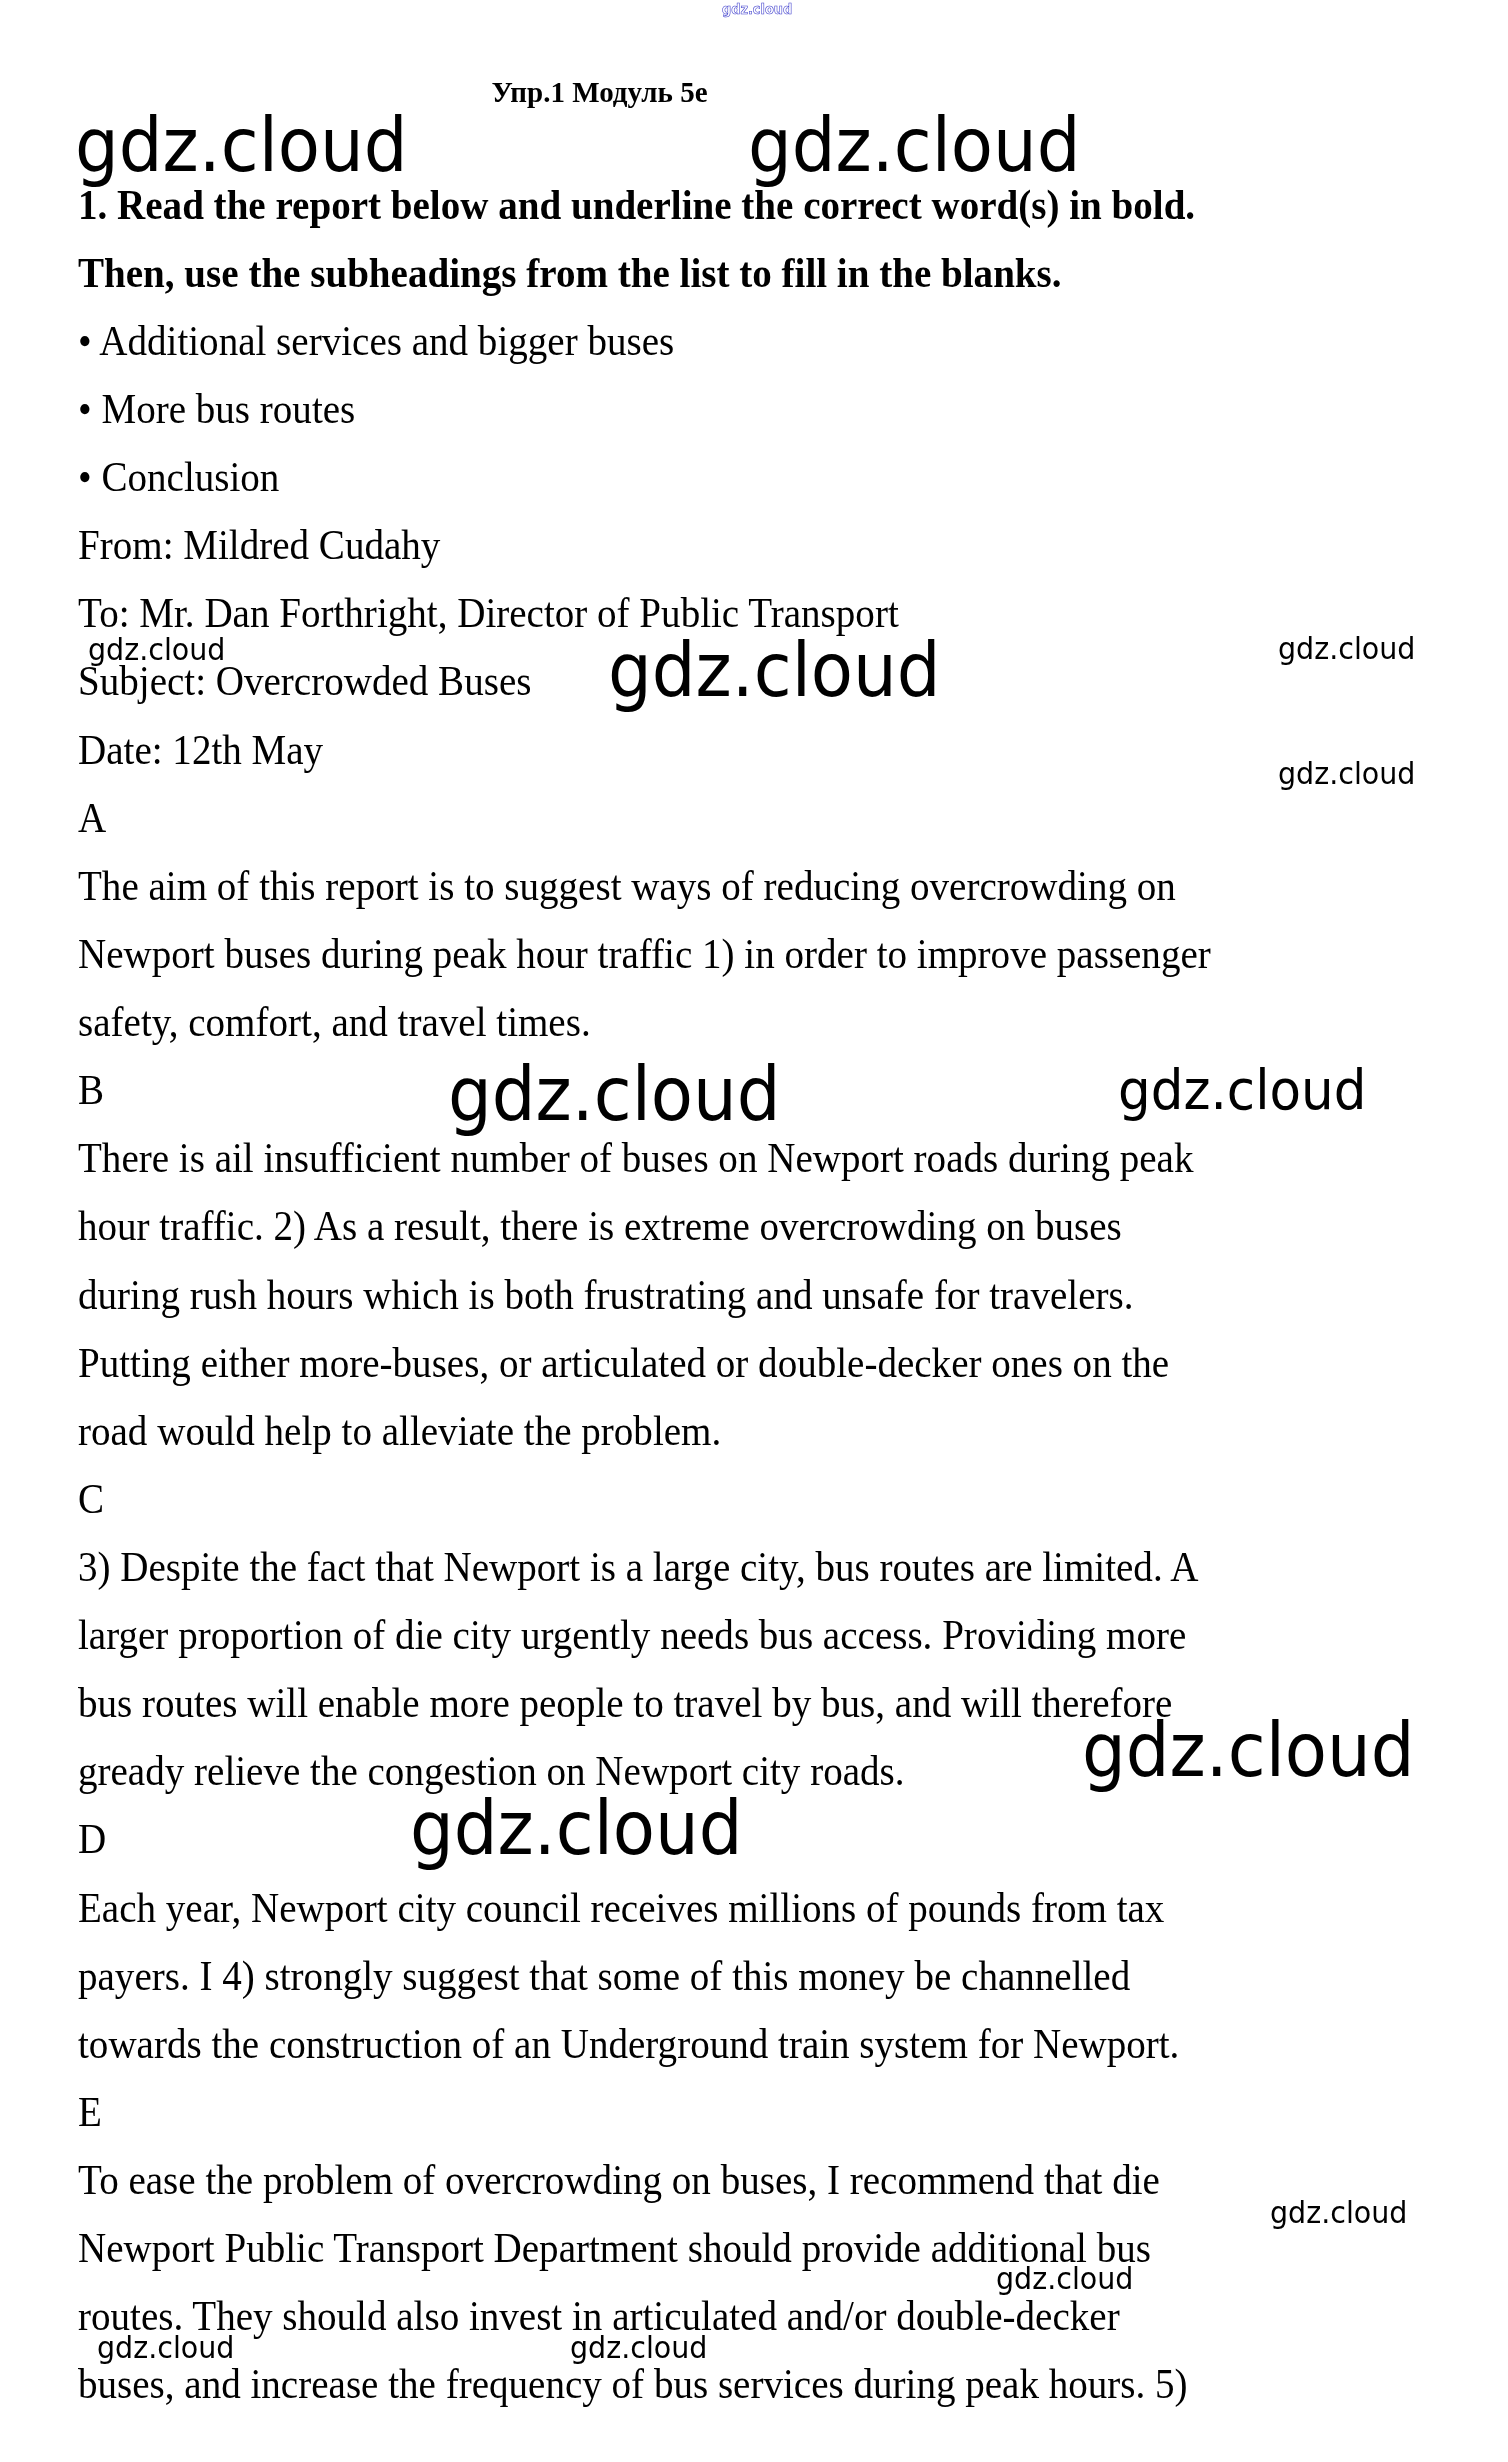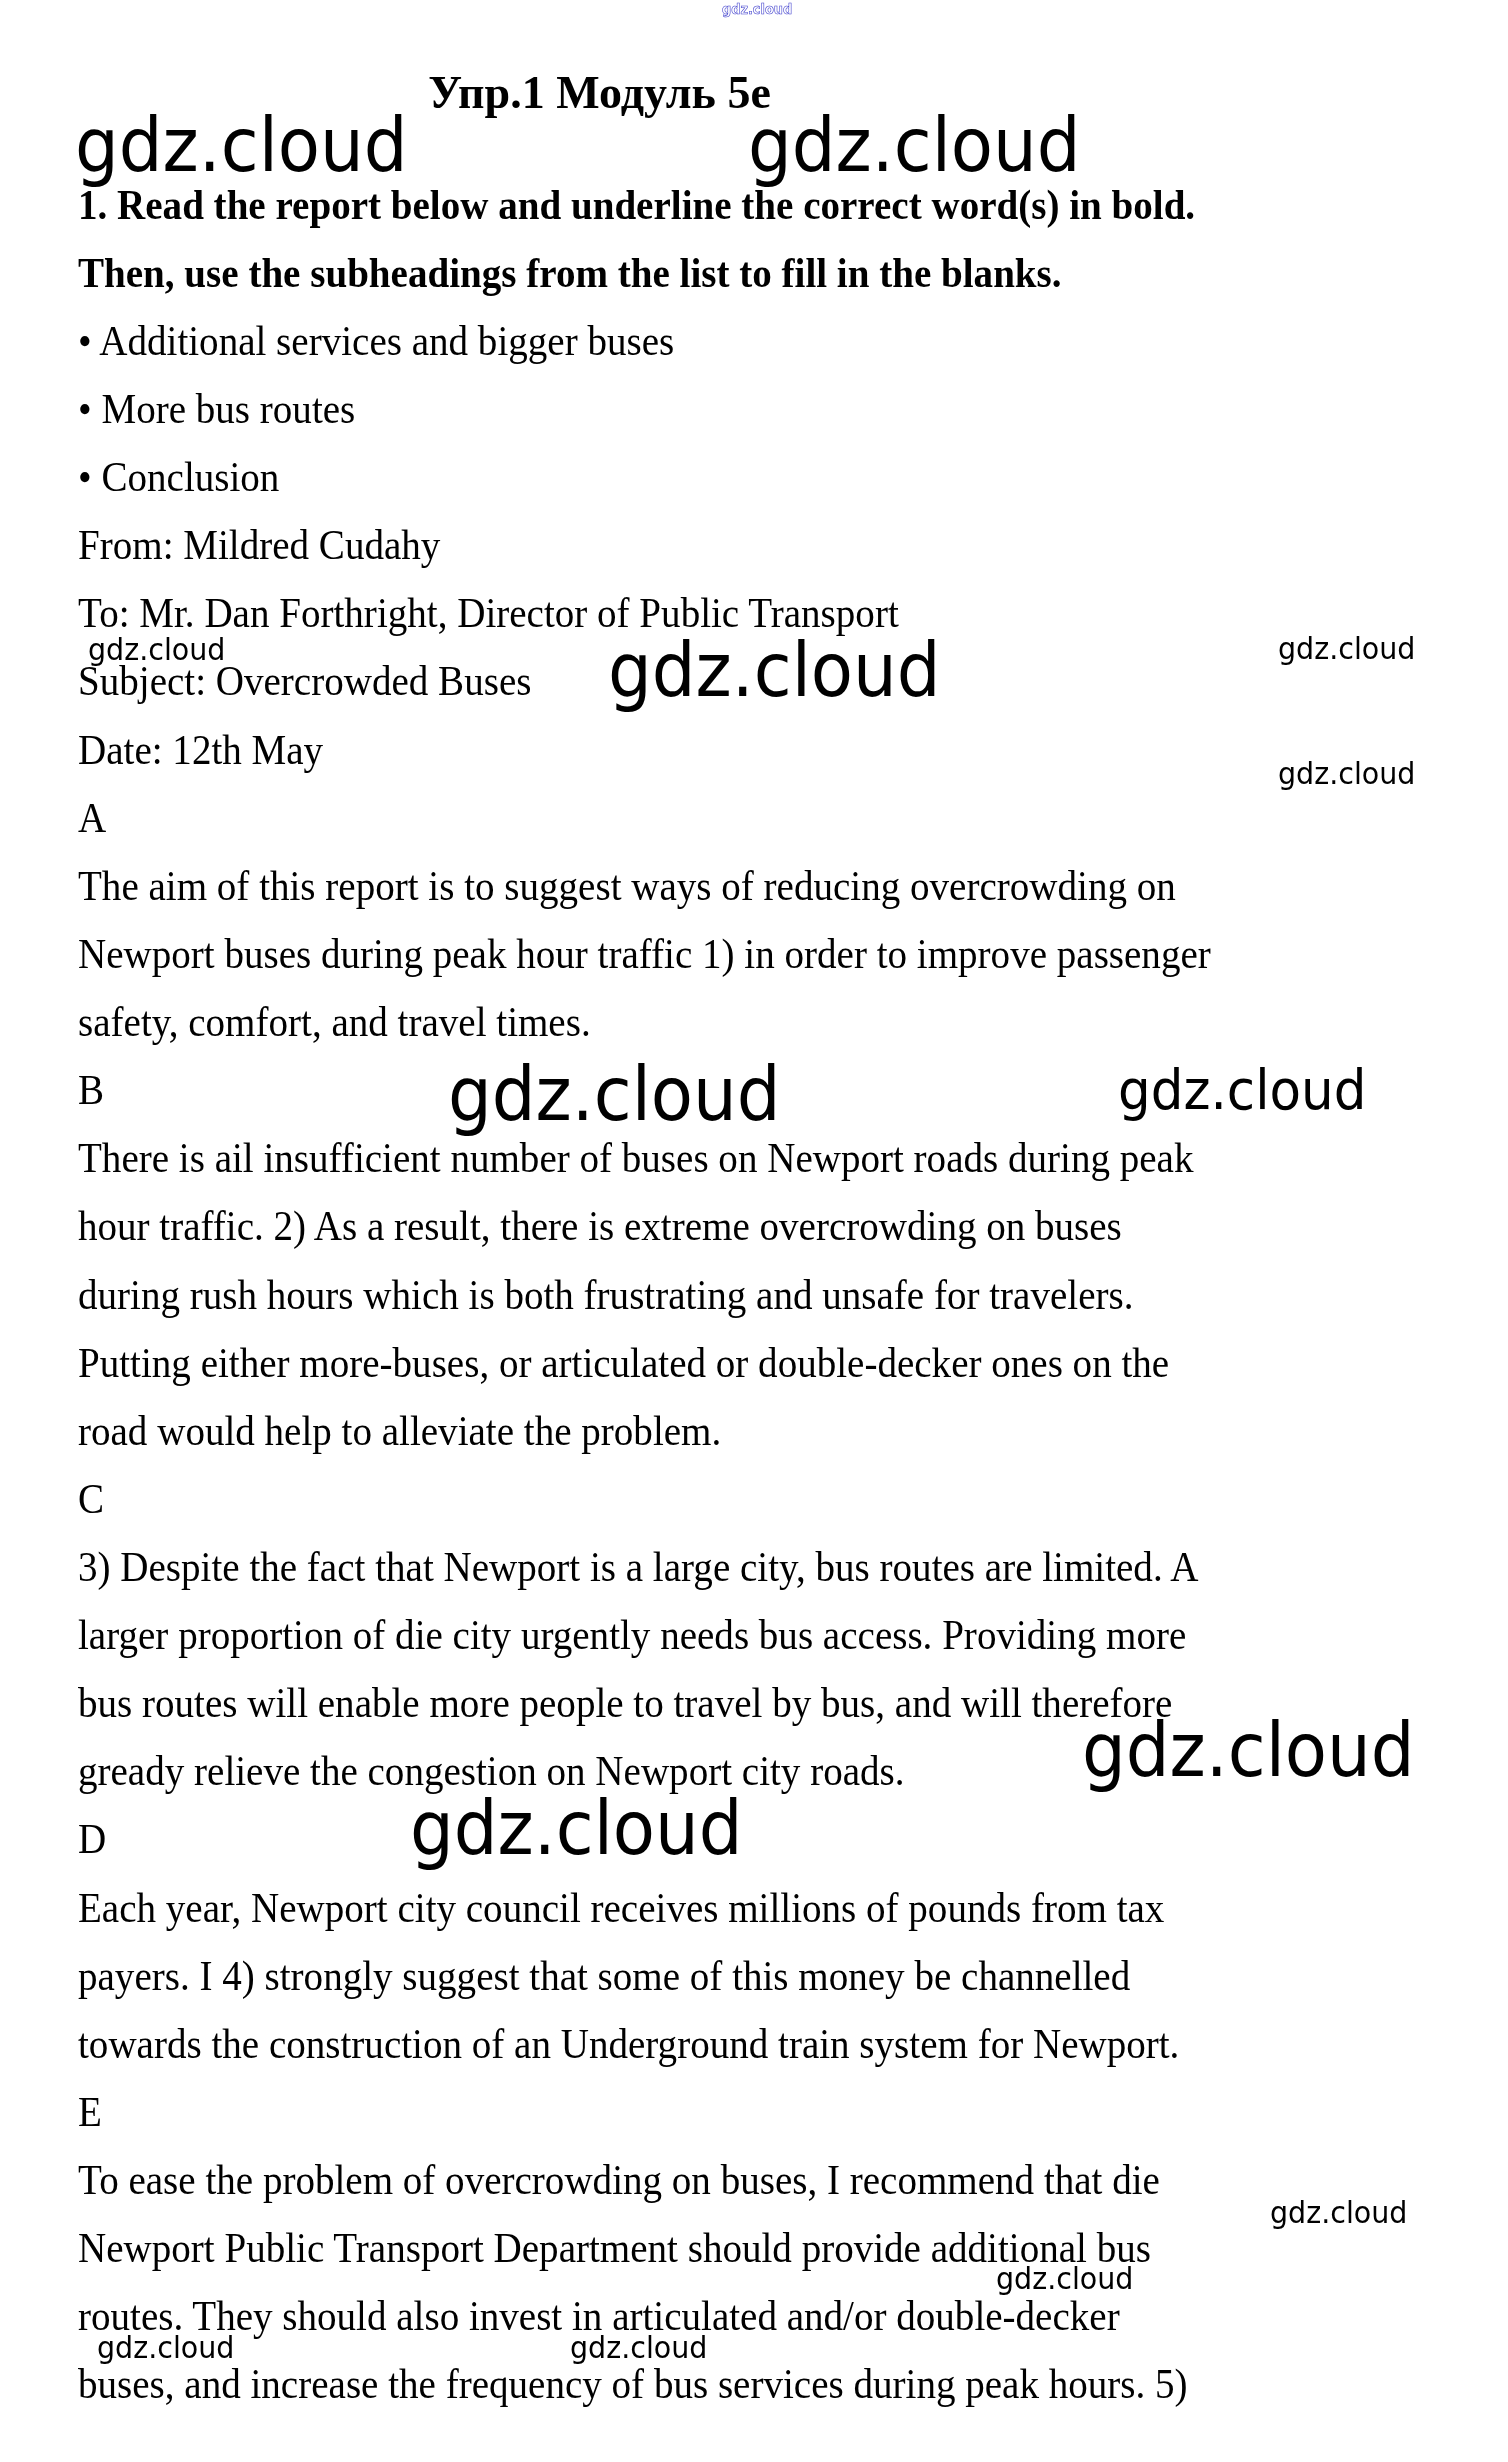--- a/index.html
+++ b/index.html
@@ -24,21 +24,21 @@
       transform-origin: left top;
       transform: scaleX(0.93);
     }
     .bold { font-weight: bold; }
     .title {
       position: absolute;
       left: 0;
       width: 1199px;
       text-align: center;
       top: 69px;
-      font-size: 46px;
+      font-size: 29px;
       font-weight: bold;
       line-height: 47px;
     }
     .wm {
       position: absolute;
       font-family: "DejaVu Sans", sans-serif;
       white-space: nowrap;
       color: #000;
       transform-origin: left top;
       transform: scaleX(0.92);

